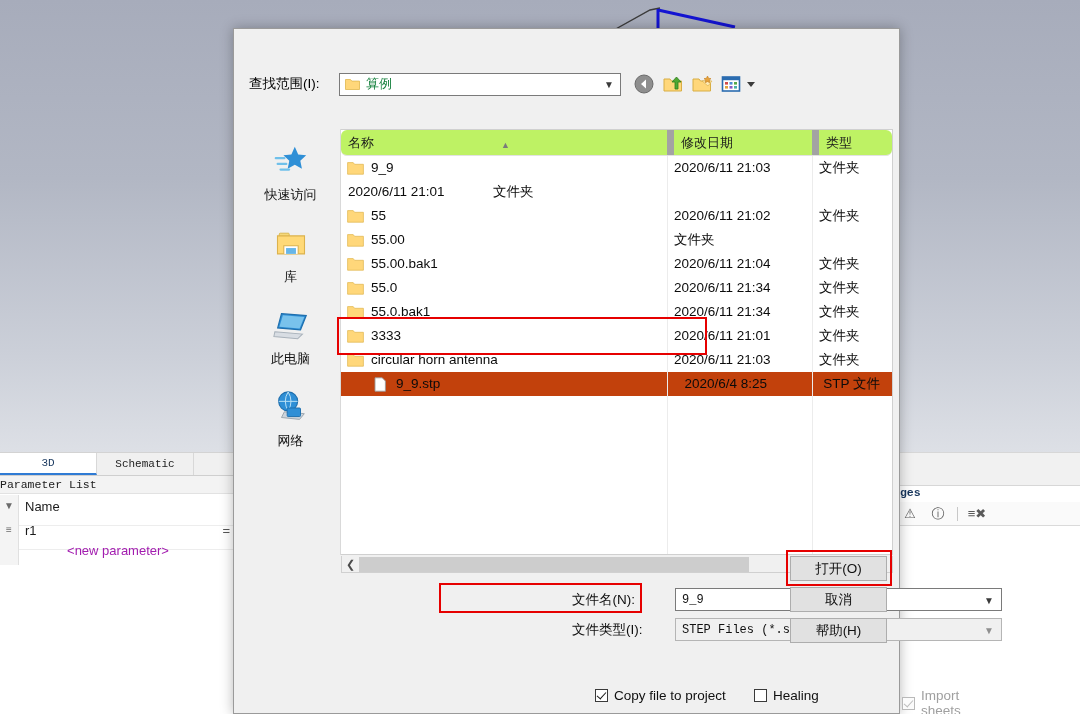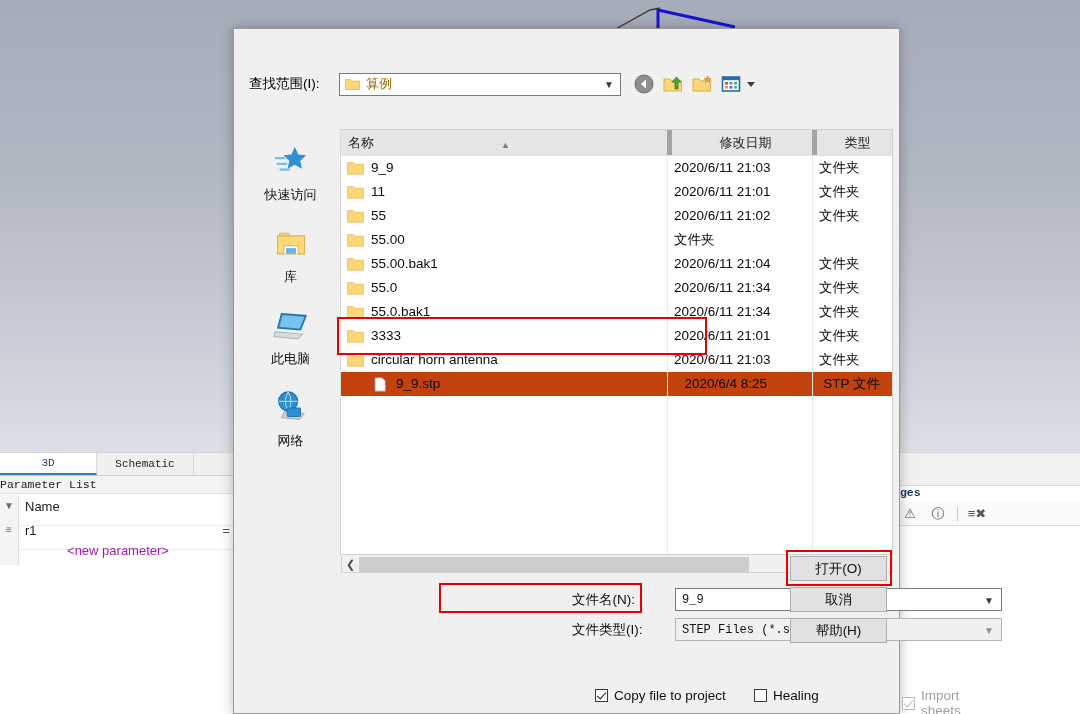--- a/index.html
+++ b/index.html
@@ -218,21 +218,21 @@
     border: 1px solid #7a7a7a;
     display: flex; align-items: center;
     box-sizing: border-box;
     position: relative;
   }
   #lookin-folder-icon {
     width: 15px; height: 13px;
     margin-left: 5px; margin-right: 6px;
     flex: none;
   }
-  #lookin-value { font-size: 13px; color: #a16207; }
+  #lookin-value { font-size: 13px; color: #15803d; }
   #lookin-arrow {
     position: absolute;
     right: 6px; top: 50%;
     transform: translateY(-50%);
     color: #3a3a3a;
     font-size: 10px;
   }
   #nav-tools {
     display: flex; align-items: center;
     gap: 7px;
@@ -278,33 +278,34 @@
     width: 552px; height: 426px;
     background: #ffffff;
     border: 1px solid #d0d0d0;
     border-left: none;
     box-sizing: border-box;
     overflow: hidden;
   }
   #fl-header {
     position: relative;
     height: 25px;
-    background: #e5e5e5;
+    background: #bef264;
     border-bottom: 1px solid #e2e2e2;
     display: flex;
+    border-radius: 6px;
   }
   .fl-col {
     height: 25px; line-height: 25px;
     font-size: 13px;
     color: #1b1b1b;
     box-sizing: border-box;
     padding-left: 7px;
     position: relative;
   }
-  .fl-col + .fl-col { border-left: 5px solid #a3a3a3; text-align: center; }
+  .fl-col + .fl-col { border-left: 7px solid #a3a3a3; }
   .fl-col.name { width: 326px; }
   .fl-col.date { width: 145px; }
   .fl-col.type { width: 79px; }
   #sort-caret {
     position: absolute;
     left: 160px; top: 3px;
     color: #7b7b7b;
     font-size: 9px;
   }
   #fl-body { position: relative; }
@@ -629,26 +630,20 @@
           <div class="fl-cell name">
             <svg class="row-icon" viewBox="0 0 17 15">
               <path d="M0.6 1.6 h5.6 l1.4 1.7 h8.8 v9.9 h-15.8 z" fill="#ffd77a" stroke="#e2ba59" stroke-width="0.8"></path>
             </svg>
             <span>9_9</span>
           </div>
           <div class="fl-cell date">2020/6/11 21:03</div>
           <div class="fl-cell type">文件夹</div>
         </div>
         <div class="fl-row">
-          <div class="fl-cell name">
-            <svg class="row-icon" viewBox="0 0 17 15">
-              <path d="M0.6 1.6 h5.6 l1.4 1.7 h8.8 v9.9 h-15.8 z" fill="#ffd77a" stroke="#e2ba59" stroke-width="0.8"></path>
-            </svg>
-            <span>11</span>
-          </div>
           <div class="fl-cell date">2020/6/11 21:01</div>
           <div class="fl-cell type">文件夹</div>
         </div>
         <div class="fl-row">
           <div class="fl-cell name">
             <svg class="row-icon" viewBox="0 0 17 15">
               <path d="M0.6 1.6 h5.6 l1.4 1.7 h8.8 v9.9 h-15.8 z" fill="#ffd77a" stroke="#e2ba59" stroke-width="0.8"></path>
             </svg>
             <span>55</span>
           </div>

